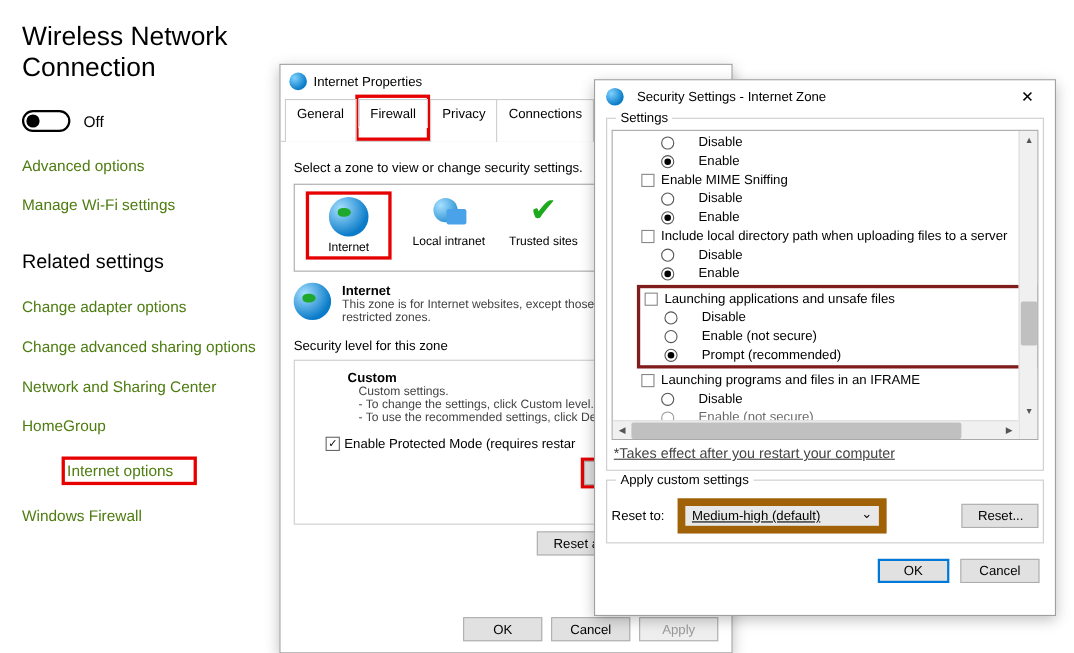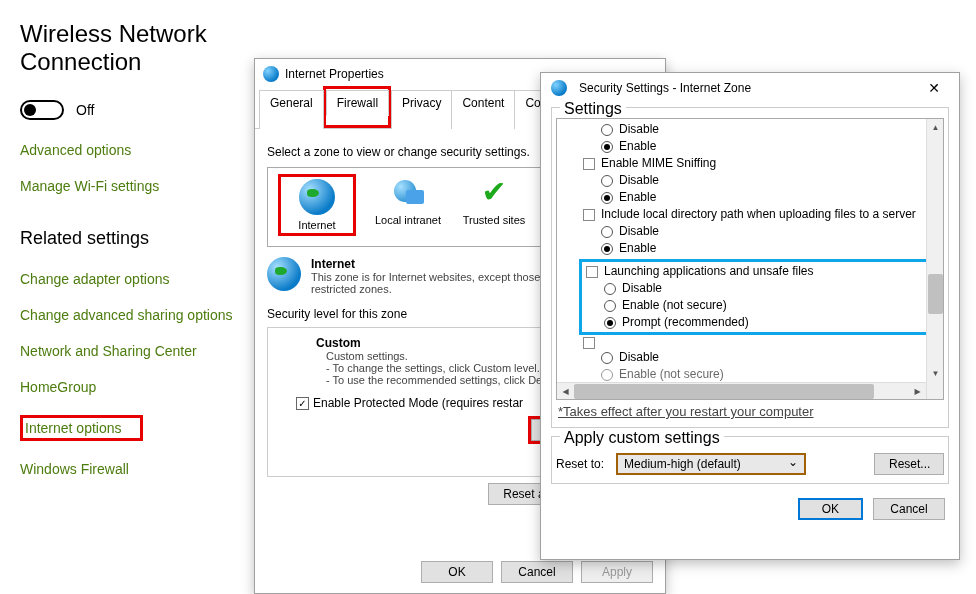--- a/index.html
+++ b/index.html
@@ -9,21 +9,21 @@
   .settings-pane { padding: 20px 0 0 20px; width: 260px; }
   .settings-title { font-size: 24px; font-weight: 300; margin-bottom: 24px; }
   .toggle-row { display: flex; align-items: center; gap: 12px; margin-bottom: 22px; }
   .toggle { width: 44px; height: 20px; border: 2px solid #000; border-radius: 10px; position: relative; cursor: pointer; }
   .toggle-knob { width: 12px; height: 12px; border-radius: 50%; background: #000; position: absolute; top: 2px; left: 2px; }
   .toggle-label { font-size: 14px; }
   .link { color: #4d7c0f; font-size: 14px; cursor: pointer; display: block; }
   .link-block { margin-bottom: 20px; }
   .section-head { font-size: 18px; font-weight: 400; margin: 34px 0 22px 0; }
   .related-list .link { margin-bottom: 20px; }
-  .red-box { border: 3px solid #e60000; display: inline-block; }
+  .red-box { border: 3px solid #e60000; display: inline-block; margin-left: 36px; }
   .red-box-pad { padding: 2px 18px 2px 2px; }
 
   
   .dialog { position: absolute; background: #fff; border: 1px solid #a0a0a0; box-shadow: 0 4px 12px rgba(0,0,0,.25); }
   .dlg-ip { left: 254px; top: 58px; width: 412px; height: 536px; }
   .titlebar { height: 30px; display: flex; align-items: center; padding: 0 8px; font-size: 12px; }
   .title-icon { width: 16px; height: 16px; margin-right: 6px; border-radius: 50%; background: radial-gradient(circle at 30% 30%, #7fd2ff 0%, #0a7bc8 70%); }
   .tabs { display: flex; border-bottom: 1px solid #ccc; padding-left: 4px; position: relative; }
   .tab { padding: 5px 10px 5px; font-size: 12px; border: 1px solid #ccc; border-bottom: none; background: #fff; position: relative; top: 1px; cursor: pointer; margin-right: -1px; }
   .tab.active { background: #fff; border-bottom: 1px solid #fff; z-index: 2; }
@@ -55,37 +55,37 @@
   .btn-row-r { text-align: right; margin-top: 4px; }
   .dlg-bottom { position: absolute; bottom: 10px; right: 12px; display: flex; gap: 8px; }
   .btn-disabled { color: #999; background: #eee; }
 
   
   .dlg-ss { left: 540px; top: 72px; width: 420px; height: 488px; z-index: 10; }
   .ss-title { display: flex; align-items: center; justify-content: space-between; height: 30px; padding: 0 10px; }
   .ss-title-l { display: flex; align-items: center; gap: 6px; }
   .close-x { width: 30px; height: 20px; display: flex; align-items: center; justify-content: center; cursor: pointer; font-size: 14px; }
   .group { border: 1px solid #ccc; margin: 4px 10px 8px; position: relative; padding: 10px 4px 8px; }
-  .group-label { position: absolute; top: -8px; left: 8px; background: #fff; padding: 0 4px; font-size: 16px; }
+  .group-label { position: absolute; top: -8px; left: 8px; background: #fff; padding: 0 4px; font-size: 12px; }
   .tree-scroll { border: 1px solid #a9a9a9; height: 282px; overflow: hidden; position: relative; background: #fff; }
   .tree { padding: 2px 4px 2px 26px; font-size: 12px; line-height: 17px; }
-  .tree .opt { display: flex; align-items: center; gap: 6px; padding-left: 18px; }
+  .tree .opt { display: flex; align-items: center; gap: 22px; padding-left: 18px; }
   .tree .grp { display: flex; align-items: center; gap: 6px; }
   .radio { width: 12px; height: 12px; border: 1px solid #555; border-radius: 50%; display: inline-flex; align-items: center; justify-content: center; }
   .radio.sel::after { content: ""; width: 6px; height: 6px; border-radius: 50%; background: #000; }
   .cb { width: 12px; height: 12px; border: 1px solid #888; background: #fff; }
-  .tree-red { border: 3px solid #0ea5e9; margin: 2px -4px; padding: 1px 4px; }
+  .tree-red { border: 3px solid #7f1d1d; margin: 2px -4px; padding: 1px 4px; }
   .v-scroll { position: absolute; right: 0; top: 0; width: 17px; height: 100%; background: #f0f0f0; border-left: 1px solid #ddd; }
   .v-thumb { position: absolute; width: 15px; left: 1px; background: #c0c0c0; border-radius: 2px; }
   .v-arrow { position: absolute; width: 17px; height: 17px; display: flex; align-items: center; justify-content: center; font-size: 8px; color: #555; }
   .h-scroll { position: absolute; bottom: 0; left: 0; right: 17px; height: 17px; background: #f0f0f0; border-top: 1px solid #ddd; }
   .h-thumb { position: absolute; height: 15px; top: 1px; background: #c0c0c0; border-radius: 2px; }
   .note { font-size: 13px; color: #444; margin: 4px 2px 0; text-decoration: underline; }
   .reset-row { display: flex; align-items: center; gap: 12px; margin-top: 6px; }
-  .select { border: 2px solid #a16207; background: #e8e8e8; padding: 2px 18px 2px 6px; font-size: 12px; width: 190px; position: relative; cursor: pointer; }
+  .select { border: 7px solid #a16207; background: #e8e8e8; padding: 2px 18px 2px 6px; font-size: 12px; width: 190px; position: relative; cursor: pointer; text-decoration: underline; }
   .select::after { content: "⌄"; position: absolute; right: 6px; top: 0; font-size: 12px; }
   .ss-bottom { text-align: right; padding: 6px 14px 10px; display: flex; gap: 10px; justify-content: flex-end; }
   .btn-primary { border: 2px solid #0078d7; padding: 2px 22px; }
 
   .red-cl { border: 3px solid #e60000; display: inline-block; }
 </style>
 </head>
 <body>
 
 <div class="settings-pane">
@@ -117,21 +117,20 @@
   <div class="titlebar">
     <span class="title-icon"></span>
     <span>Internet Properties</span>
   </div>
   <div class="tabs">
     <div class="tab">General</div>
     <span class="tab-sec-wrap">
         <div class="tab active">Firewall</div>
       </span>
     <div class="tab">Privacy</div>
-    <div class="tab">Content</div>
     <div class="tab">Connections</div>
   </div>
   <div class="dlg-body">
     <div class="instr">Select a zone to view or change security settings.</div>
     <div class="zones-box">
       <span class="zone-wrap-red">
         <div class="zone">
           <div class="zone-icon globe"></div>
           <span>Internet</span>
         </div>
@@ -241,20 +240,21 @@
               <span class="radio"></span>
               <span>Enable (not secure)</span>
             </div>
           <div class="opt">
               <span class="radio sel"></span>
               <span>Prompt (recommended)</span>
             </div>
         </div>
         <div class="grp">
             <span class="cb"></span>
+            <span>Launching programs and files in an IFRAME</span>
           </div>
         <div class="opt">
             <span class="radio"></span>
             <span>Disable</span>
           </div>
         <div class="opt" style="opacity:.6">
             <span class="radio"></span>
             <span>Enable (not secure)</span>
           </div>
       </div>

